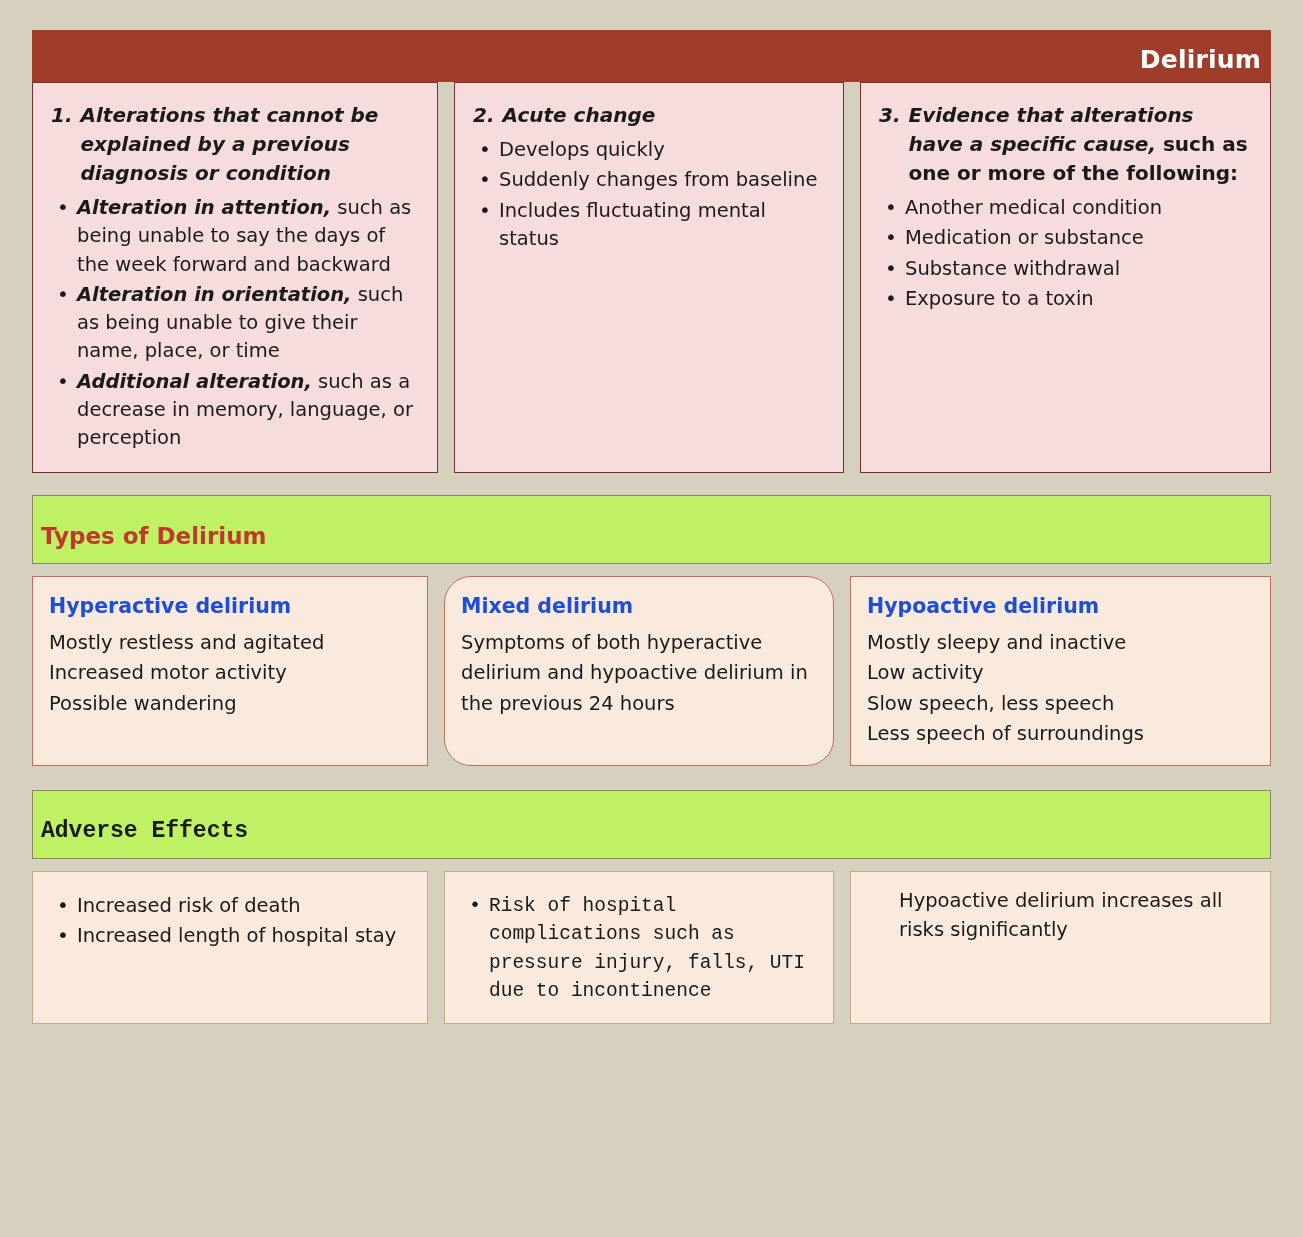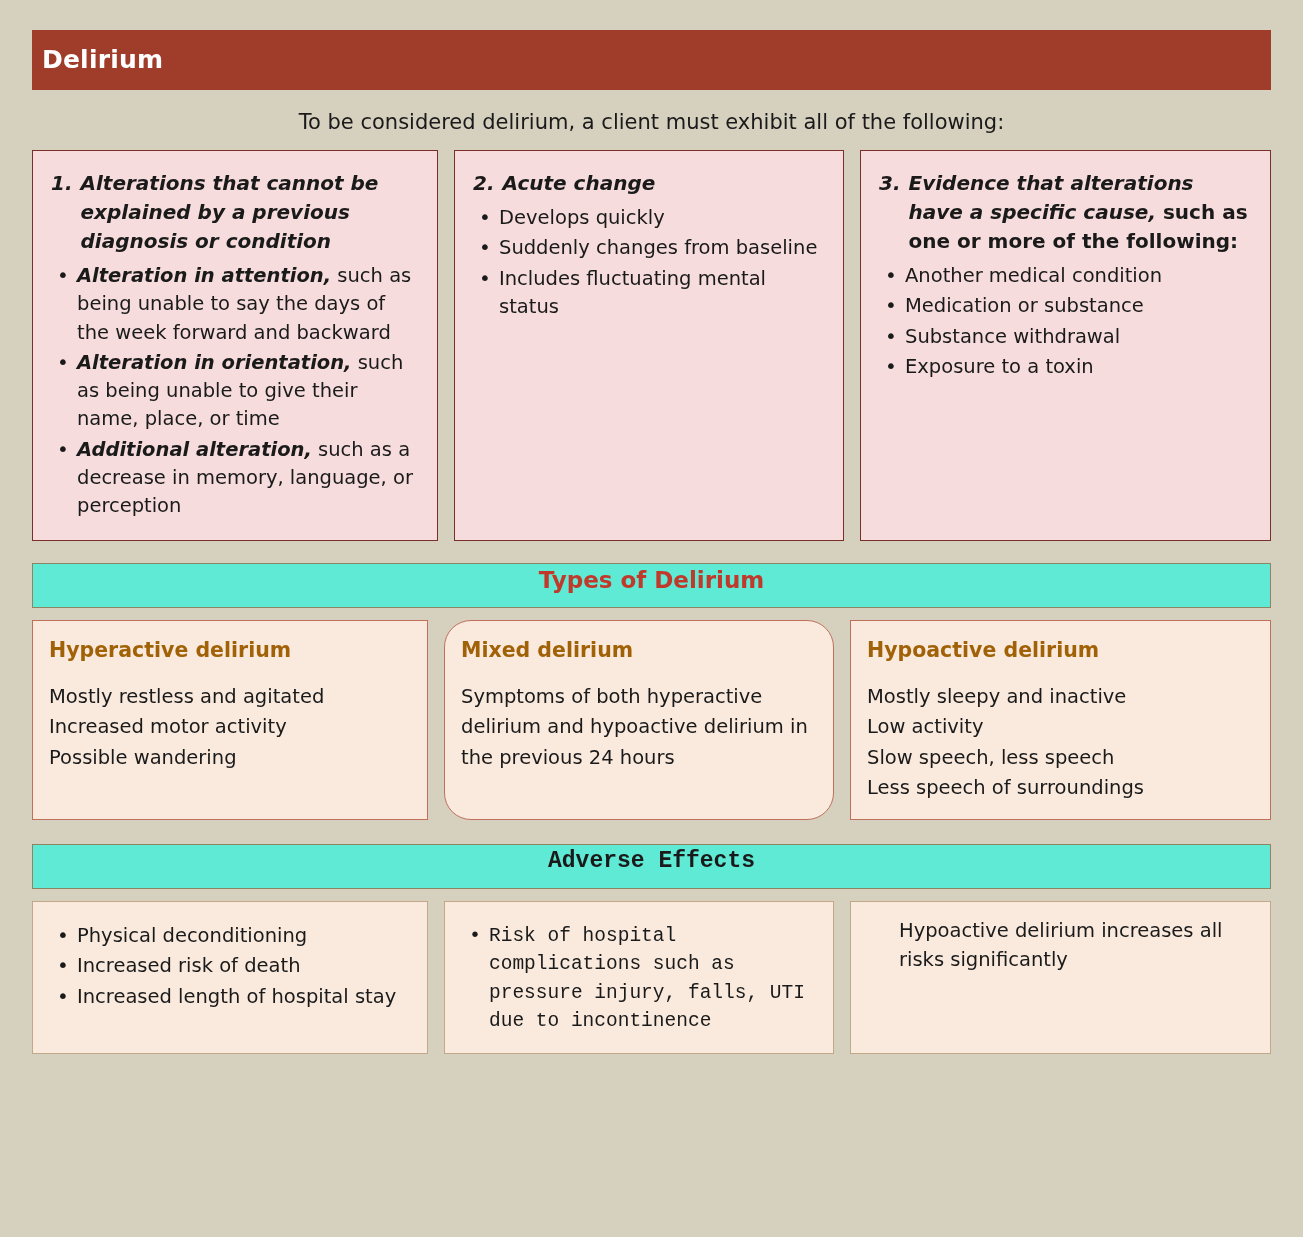--- a/index.html
+++ b/index.html
@@ -20,24 +20,24 @@
     box-sizing: border-box;
     padding: 30px 32px 26px 32px;
     display: flex;
     flex-direction: column;
   }
 
   
   .title-bar {
     background: #a03c2a;
     color: #ffffff;
-    text-align: left;
+    text-align: right;
     font-size: 25px;
     font-weight: bold;
-    padding: 15px 10px 16px 10px;
+    padding: 15px 10px 8px 10px;
     letter-spacing: 0.2px;
   }
 
   
   .intro {
     text-align: center;
     font-size: 21px;
     padding: 20px 10px 16px 10px;
     color: #1a1a1a;
   }
@@ -99,26 +99,25 @@
     top: -1px;
     font-size: 20px;
   }
   .em {
     font-style: italic;
     font-weight: bold;
   }
 
   
   .banner {
-    background: #5eead4;
+    background: #bef264;
     border: 1.5px solid #8d8464;
-    text-align: center;
     font-weight: bold;
     font-size: 23px;
-    padding: 3px 8px 14px 8px;
+    padding: 27px 8px 14px 8px;
     box-sizing: border-box;
   }
   .banner.types { color: #c0392b; margin-top: 22px; }
   .banner.adverse { color: #1a1a1a; margin-top: 24px; font-family: Liberation Mono, monospace; }
 
   
   .types-row {
     display: flex;
     gap: 16px;
     margin-top: 12px;
@@ -130,24 +129,24 @@
     box-sizing: border-box;
     padding: 14px 16px 16px 16px;
     font-size: 19.5px;
     line-height: 1.55;
     flex: 1 1 0;
   }
   .type-card.t1 { flex: 0 0 396px; }
   .type-card.t2 { flex: 0 0 390px; border-radius: 27px; }
   .type-card.t3 { flex: 1 1 auto; }
   .type-title {
-    color: #a16207;
+    color: #1d4ed8;
     font-weight: bold;
     font-size: 20.5px;
-    margin-bottom: 15px;
+    margin-bottom: 5px;
   }
   .type-line { }
 
   
   .adverse-row {
     display: flex;
     gap: 16px;
     margin-top: 12px;
     align-items: stretch;
   }
@@ -167,21 +166,20 @@
   .adv-card ul.plain li:before { left: 8px; }
   .plain-text { }
 </style>
 </head>
 <body>
 
 <div class="page">
 
   <div class="title-bar">Delirium</div>
 
-  <div class="intro">To be considered delirium, a client must exhibit all of the following:</div>
 
   <div class="criteria-row">
 
     <div class="criteria-card c1">
       <div class="crit-head">
         <span class="crit-num">1.</span>
         <span class="crit-head-text"><span>Alterations that cannot be explained by a previous diagnosis or condition</span></span>
       </div>
       <ul class="plain">
         <li><span class="em">Alteration in attention,</span><span> such as being unable to say the days of the week forward and backward</span></li>
@@ -242,21 +240,20 @@
     </div>
 
   </div>
 
   <div class="banner adverse">Adverse Effects</div>
 
   <div class="adverse-row">
 
     <div class="adv-card a1">
       <ul class="plain">
-        <li><span>Physical deconditioning</span></li>
         <li><span>Increased risk of death</span></li>
         <li><span>Increased length of hospital stay</span></li>
       </ul>
     </div>
 
     <div class="adv-card a2">
       <ul class="plain">
         <li><span>Risk of hospital complications such as pressure injury, falls, UTI due to incontinence</span></li>
       </ul>
     </div>

